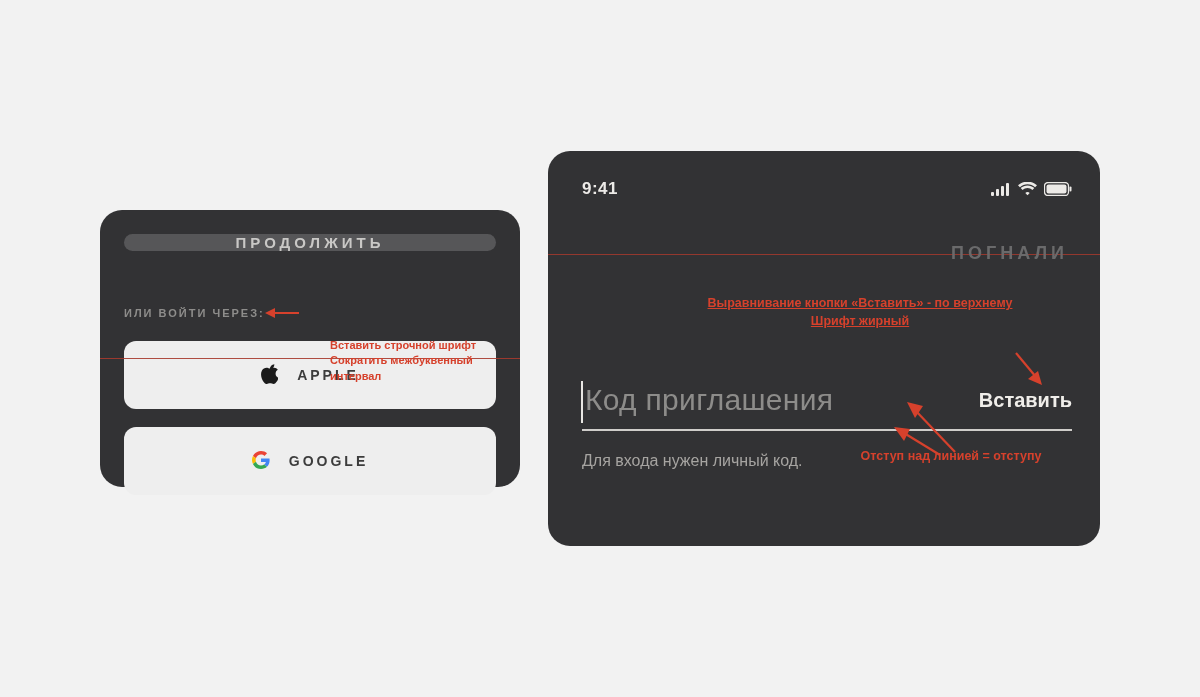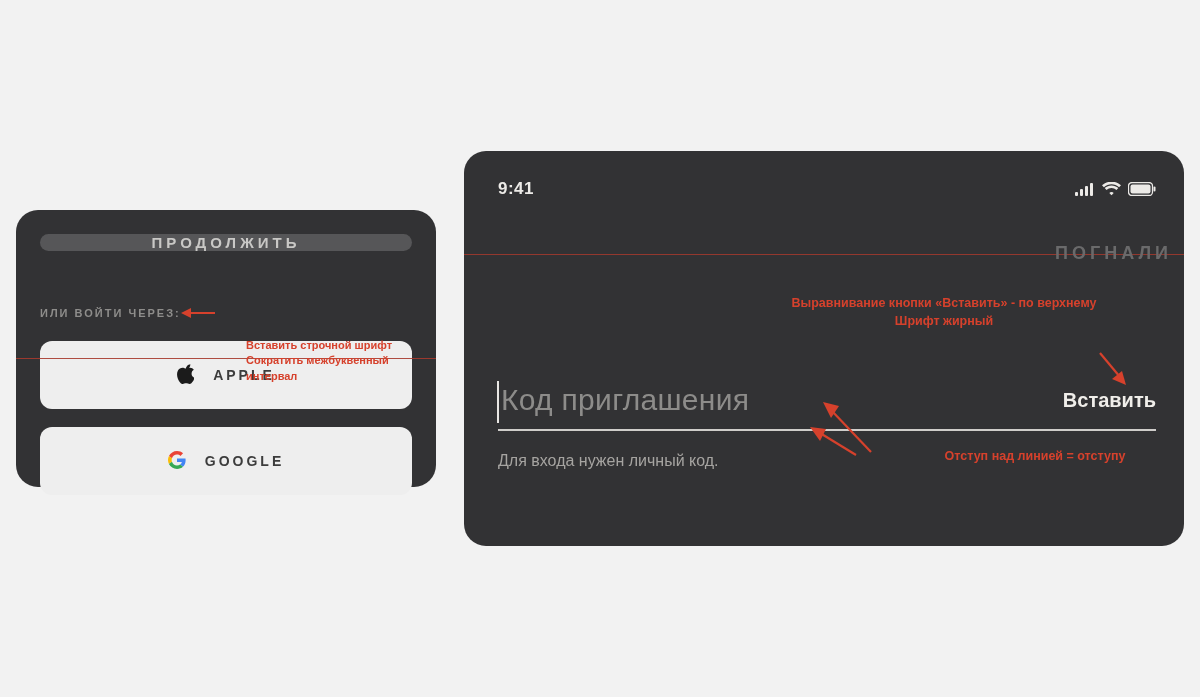--- a/index.html
+++ b/index.html
@@ -107,21 +107,21 @@
     font-size: 14px;
     letter-spacing: 3px;
     font-weight: 700;
     color: #3c3c3c;
   }
   .apple-icon { width: 17px; height: 20px; fill: #1b1b1b; }
   .g-icon { width: 18px; height: 18px; }
 
   
   .panel.right {
-    width: 720px;
+    width: 552px;
     height: 395px;
     padding: 26px 28px 24px 34px;
     display: flex;
     flex-direction: column;
     position: relative;
   }
 
   .statusbar {
     display: flex;
     align-items: center;
@@ -136,21 +136,21 @@
   }
   .status-right {
     display: flex;
     align-items: center;
     gap: 7px;
   }
   .status-right svg { display:block; }
 
   .pognali {
     position: absolute;
-    right: 12px;
+    right: 32px;
     top: 92px;
     color: #6a6a6b;
     font-size: 18px;
     letter-spacing: 4px;
     font-weight: 700;
   }
 
   .redline-right {
     position: absolute;
     left: 0;
@@ -164,20 +164,21 @@
   .annot-right-top {
     position: absolute;
     top: 143px;
     right: 60px;
     width: 360px;
     color: #d6412c;
     font-size: 12.5px;
     font-weight: 600;
     line-height: 1.45;
     text-align: center;
+    text-decoration: underline;
   }
   .arrow-top-right {
     position: absolute;
     right: 56px;
     top: 200px;
   }
 
   .input-row {
     position: absolute;
     left: 34px;

